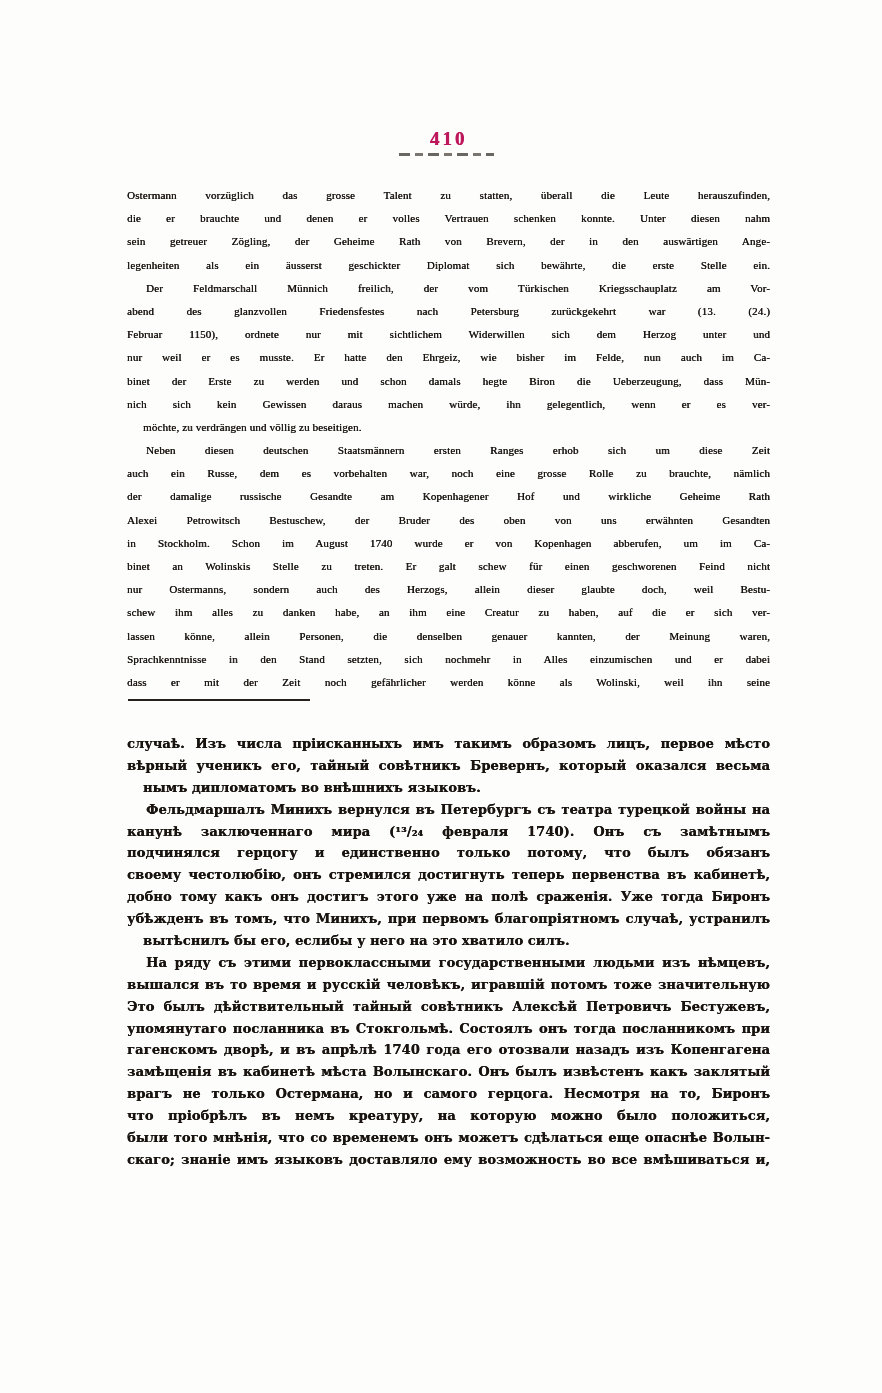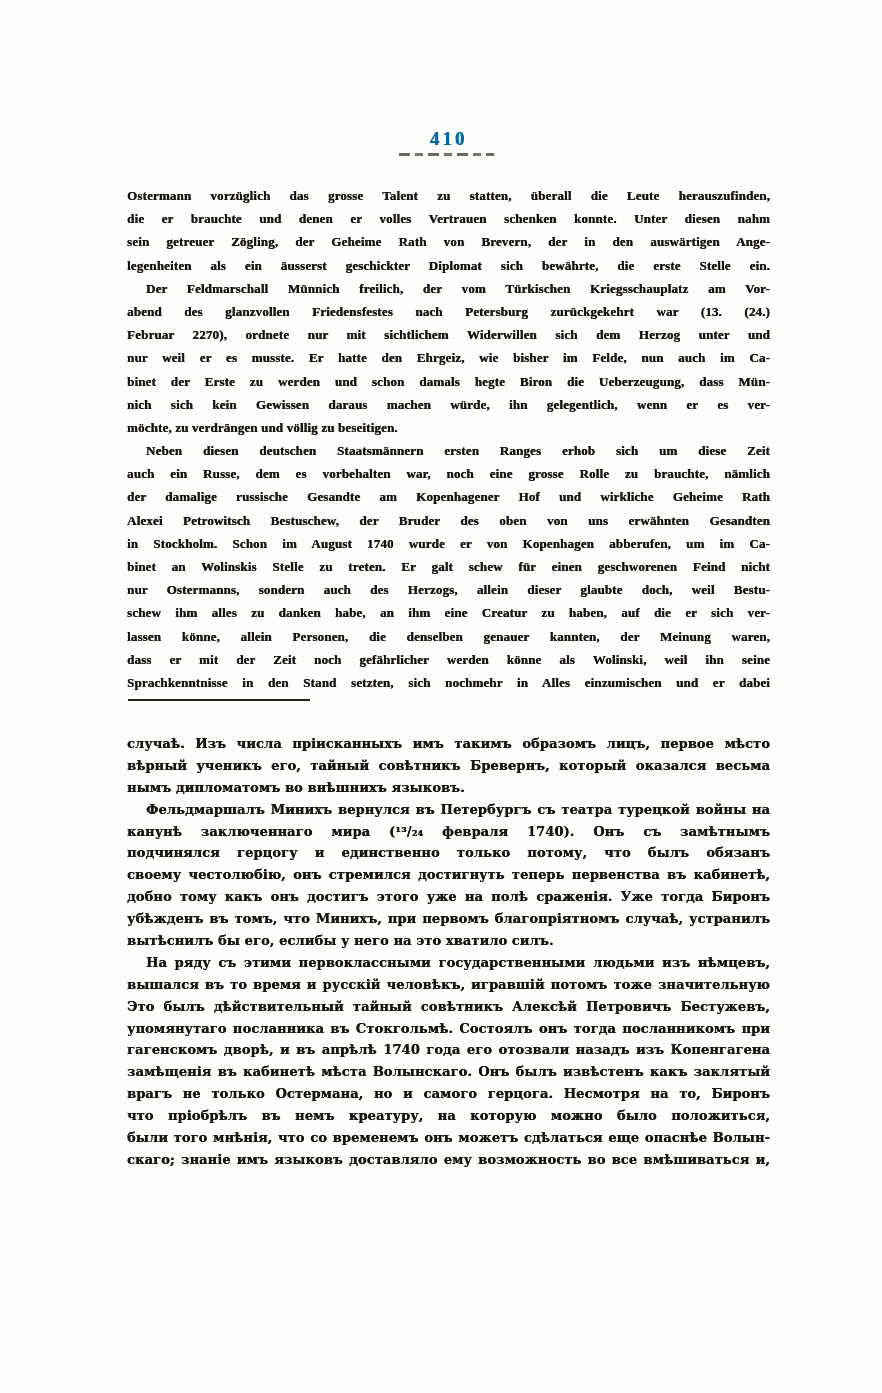--- a/index.html
+++ b/index.html
@@ -21,21 +21,21 @@
   .pagenum {
     position: absolute;
     top: 128px;
     left: 127px;
     width: 643px;
     text-align: center;
     font-family: "Liberation Serif", "DejaVu Serif", serif;
     font-weight: 700;
     font-size: 19px;
     letter-spacing: 3px;
-    color: #0369a1;
+    color: #be185d;
     text-shadow: 0.4px 0 0 currentColor;
   }
   .pagenum-rule {
     position: absolute;
     top: 153px;
     left: 399px;
     width: 95px;
     height: 3px;
     background: repeating-linear-gradient(90deg,
       #45403a 0px, #45403a 11px,
@@ -47,22 +47,22 @@
   .de-block {
     position: absolute;
     left: 127px;
     top: 184px;
     width: 643px;
   }
   .de-block .tl {
     height: 23.2px;
     line-height: 23.2px;
     font-family: "Liberation Serif", "DejaVu Serif", serif;
-    font-weight: 700;
-    font-size: 13px;
+    font-weight: 400;
+    font-size: 11px;
     letter-spacing: 0.15px;
     color: #191410;
     text-align: justify;
     text-align-last: justify;
     overflow: hidden;
     white-space: normal;
     text-shadow: 0.35px 0 0 currentColor;
   }
   .sep {
     position: absolute;
@@ -86,52 +86,52 @@
     font-size: 13px;
     letter-spacing: 0.1px;
     color: #191410;
     text-align: justify;
     text-align-last: justify;
     overflow: hidden;
     white-space: normal;
     text-shadow: 0.3px 0 0 currentColor;
   }
   .tl.ind { text-indent: 19px; }
-  .tl.end { text-align-last: left; }
+  .tl.end { text-align-last: left; margin-left: 16px; }
 </style>
 </head>
 <body>
 
 <div class="page">
   <div class="pagenum">410</div>
   <div class="pagenum-rule"></div>
 
   <section class="de-block" id="de-block">
       <div class="tl">Ostermann vorzüglich das grosse Talent zu statten, überall die Leute herauszufinden,</div>
       <div class="tl">die er brauchte und denen er volles Vertrauen schenken konnte.  Unter diesen nahm</div>
       <div class="tl">sein getreuer Zögling, der Geheime Rath von Brevern, der in den auswärtigen Ange-</div>
       <div class="tl">legenheiten als ein äusserst geschickter Diplomat sich bewährte, die erste Stelle ein.</div>
       <div class="tl ind">Der Feldmarschall Münnich freilich, der vom Türkischen Kriegsschauplatz am Vor-</div>
       <div class="tl">abend des glanzvollen Friedensfestes nach Petersburg zurückgekehrt war (13. (24.)</div>
-      <div class="tl">Februar 2270), ordnete nur mit sichtlichem Widerwillen sich dem Herzog unter und</div>
+      <div class="tl">Februar 1150), ordnete nur mit sichtlichem Widerwillen sich dem Herzog unter und</div>
       <div class="tl">nur weil er es musste. Er hatte den Ehrgeiz, wie bisher im Felde, nun auch im Ca-</div>
       <div class="tl">binet der Erste zu werden und schon damals hegte Biron die Ueberzeugung, dass Mün-</div>
       <div class="tl">nich sich kein Gewissen daraus machen würde, ihn gelegentlich, wenn er es ver-</div>
       <div class="tl end">möchte, zu verdrängen und völlig zu beseitigen.</div>
       <div class="tl ind">Neben diesen deutschen Staatsmännern ersten Ranges erhob sich um diese Zeit</div>
       <div class="tl">auch ein Russe, dem es vorbehalten war, noch eine grosse Rolle zu brauchte, nämlich</div>
       <div class="tl">der damalige russische Gesandte am Kopenhagener Hof und wirkliche Geheime Rath</div>
       <div class="tl">Alexei Petrowitsch Bestuschew, der Bruder des oben von uns erwähnten Gesandten</div>
       <div class="tl">in Stockholm. Schon im August 1740 wurde er von Kopenhagen abberufen, um im Ca-</div>
       <div class="tl">binet an Wolinskis Stelle zu treten.  Er galt schew für einen geschworenen Feind nicht</div>
       <div class="tl">nur Ostermanns, sondern auch des Herzogs, allein dieser glaubte doch, weil Bestu-</div>
       <div class="tl">schew ihm alles zu danken habe, an ihm eine Creatur zu haben, auf die er sich ver-</div>
       <div class="tl">lassen könne, allein Personen, die denselben genauer kannten, der Meinung waren,</div>
+      <div class="tl">Sprachkenntnisse in den Stand setzten, sich nochmehr in Alles einzumischen und er dabei</div>
       <div class="tl">dass er mit der Zeit noch gefährlicher werden könne als Wolinski, weil ihn seine</div>
-      <div class="tl">Sprachkenntnisse in den Stand setzten, sich nochmehr in Alles einzumischen und er dabei</div>
     </section>
 
   <div class="sep"></div>
 
   <section class="ru-block" id="ru-block">
       <div class="tl">случаѣ. Изъ числа пріисканныхъ имъ такимъ образомъ лицъ, первое мѣсто занималъ</div>
       <div class="tl">вѣрный ученикъ его, тайный совѣтникъ Бревернъ, который оказался весьма искус-</div>
       <div class="tl end">нымъ дипломатомъ во внѣшнихъ языковъ.</div>
       <div class="tl ind">Фельдмаршалъ Минихъ вернулся въ Петербургъ съ театра турецкой войны на</div>
       <div class="tl">канунѣ заключеннаго мира (¹³/₂₄ февраля 1740).  Онъ съ замѣтнымъ отвращеніемъ</div>

